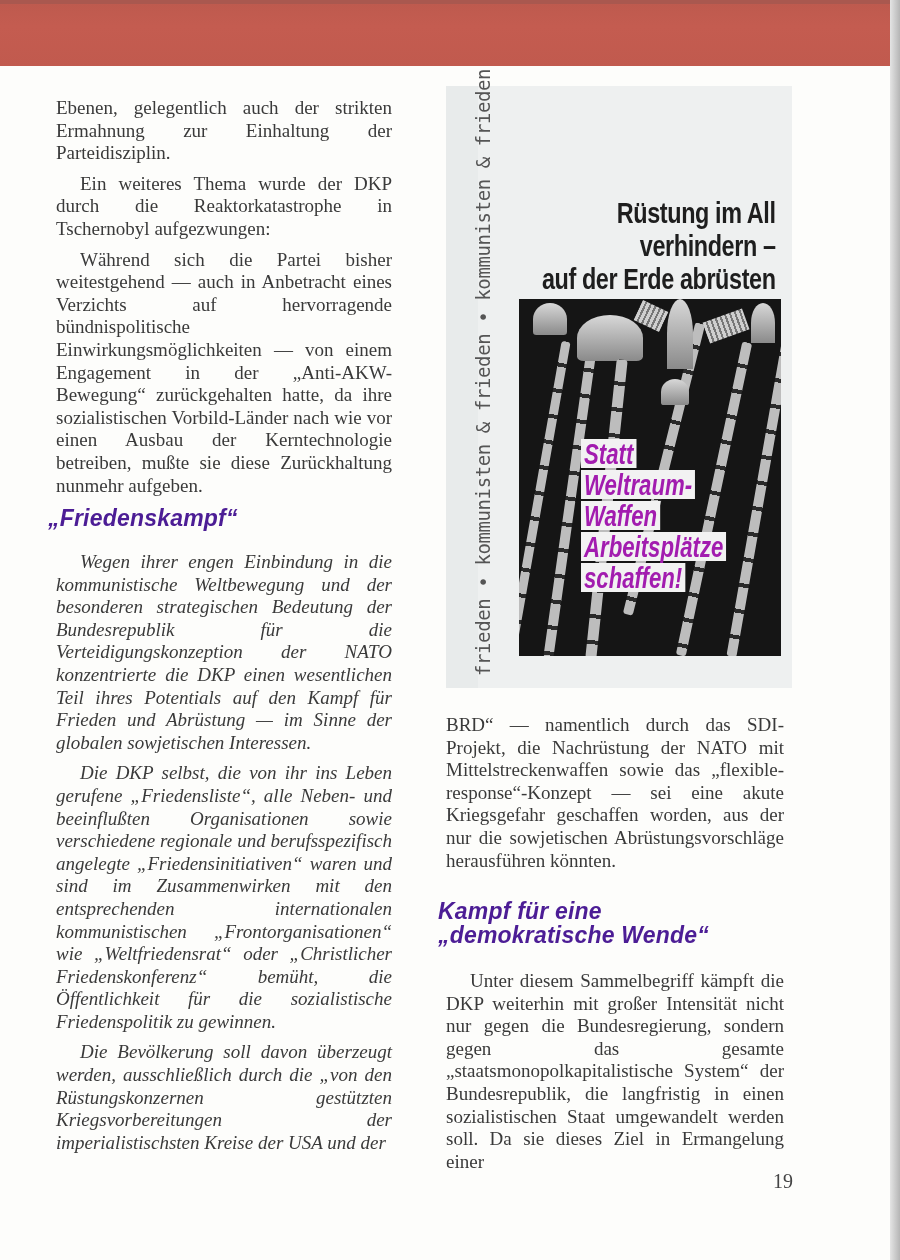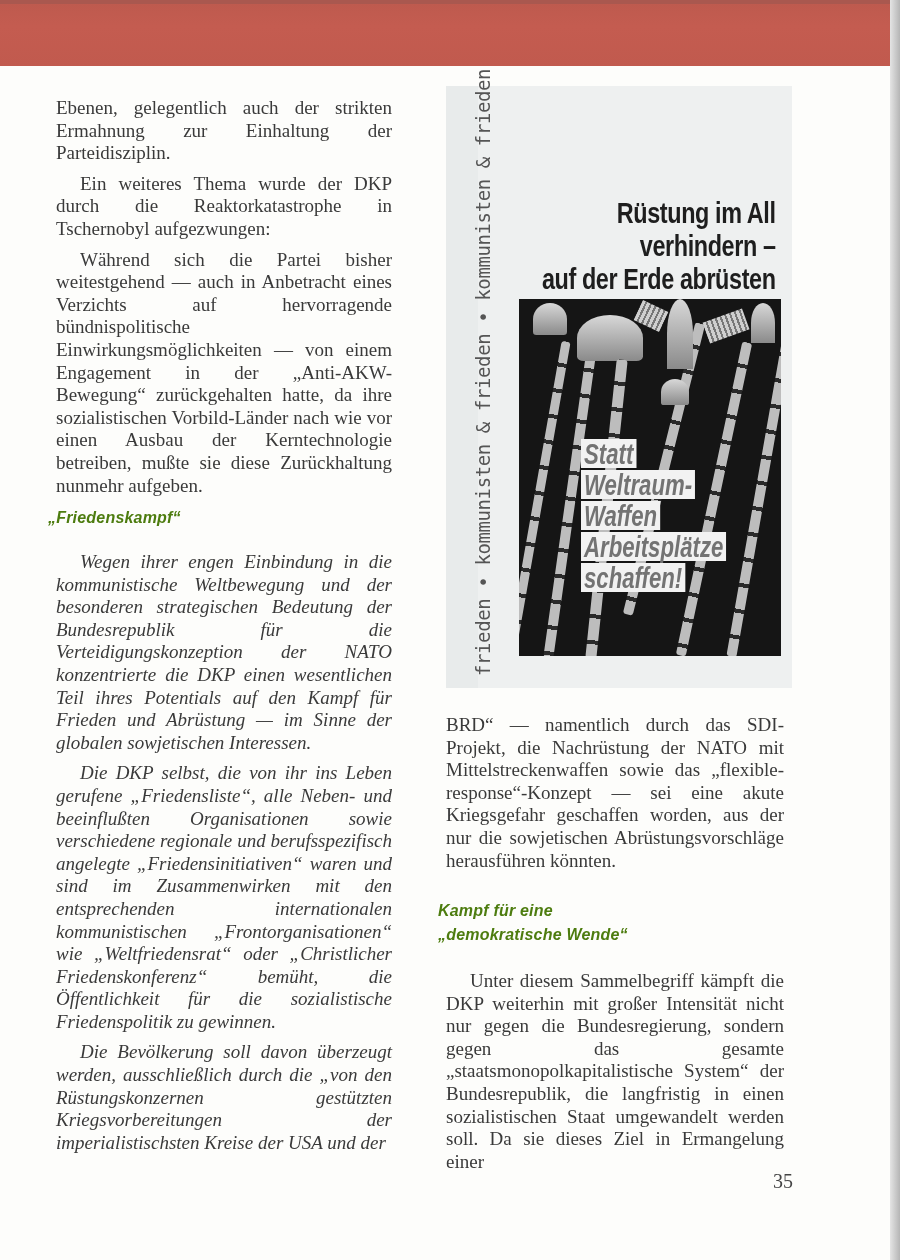--- a/index.html
+++ b/index.html
@@ -13,41 +13,41 @@
 
   .col { position: absolute; font-size: 19px; line-height: 22.6px; text-align: justify; hyphens: none; }
   .col-left { left: 48px; top: 89px; width: 352px; }
   .col-right { left: 438px; top: 706px; width: 354px; }
 
   .col p { margin: 8px; }
   .col p.indent { text-indent: 24px; }
   .col p + p { margin-top: 4px; }
 
   .heading { font-family: "Liberation Sans", "DejaVu Sans", sans-serif; font-weight: bold; font-style: italic;
-    font-size: 16px; line-height: 24px; color: #4d7c0f; letter-spacing: 0.2px; }
+    font-size: 23px; line-height: 24px; color: #4c1d95; letter-spacing: 0.2px; }
   .heading-left { position: absolute; left: 48px; top: 506px; }
   .heading-right { position: absolute; left: 438px; top: 899px; }
 
   .page-number { position: absolute; left: 773px; top: 1170px; font-size: 20px; color: #444; }
 
   
   .figure { position: absolute; left: 446px; top: 86px; width: 346px; height: 602px; background: #eef0f0; }
   .vertical-strip { position: absolute; left: 0; top: 0; width: 32px; height: 602px; background: #e8ebeb; }
   .vertical-text { position: absolute; left: 26px; top: 590px; transform: rotate(-90deg); transform-origin: 0 0;
     white-space: nowrap; font-family: "DejaVu Sans Mono", "Liberation Mono", monospace; font-size: 19px; color: #555; letter-spacing: -0.4px; }
   .poster-title { position: absolute; right: 16px; top: 110px; text-align: right;
     font-family: "Liberation Sans", "DejaVu Sans", sans-serif; font-weight: bold; font-size: 30px; line-height: 33px;
     color: #1e1e1e; transform: scaleX(0.78); transform-origin: right top; letter-spacing: -0.5px; }
   .poster-title span { display: block; }
   .poster-image { position: absolute; left: 73px; top: 213px; width: 262px; height: 357px; background: #151515; overflow: hidden; }
   .rocket { position: absolute; background: repeating-linear-gradient(180deg, #bdbdbd 0 22px, #2a2a2a 22px 26px); border-radius: 3px; }
   .rocket-head { position: absolute; background: linear-gradient(180deg, #d8d8d8, #8a8a8a); border-radius: 50% 50% 10% 10%; }
   .panel { position: absolute; background: repeating-linear-gradient(90deg, #cfcfcf 0 3px, #777 3px 5px); }
   .slogan { position: absolute; left: 62px; top: 140px; font-family: "Liberation Sans", "DejaVu Sans", sans-serif;
-    font-weight: bold; font-style: italic; font-size: 30px; line-height: 29px; color: #737373; }
+    font-weight: bold; font-style: italic; font-size: 30px; line-height: 29px; color: #a21caf; }
   .slogan span { display: block; background: #f2f2f2; padding: 0 4px; width: max-content; transform: scaleX(0.74); transform-origin: left top; margin-bottom: 2px; }
   .dkp-logo { position: absolute; left: 72px; top: 305px; font-family: "Liberation Sans", "DejaVu Sans", sans-serif;
     font-weight: bold; font-size: 44px; color: #9a9a9a; letter-spacing: 1px; }
 </style>
 </head>
 <body>
 
 <div class="top-band"></div>
 <div class="right-edge"></div>
 
@@ -103,13 +103,13 @@
 
 <h2 class="heading heading-right">
   <span style="display:block">Kampf für eine</span>
   <span style="display:block">„demokratische Wende“</span>
 </h2>
 
 <div class="col col-right" style="top:962px;">
   <p class="indent">Unter diesem Sammelbegriff kämpft die DKP weiterhin mit großer Intensität nicht nur gegen die Bundesregierung, sondern gegen das gesamte „staatsmono­polkapitalistische System“ der Bundes­republik, die langfristig in einen sozial­istischen Staat umgewandelt werden soll. Da sie dieses Ziel in Ermangelung einer</p>
 </div>
 
-<div class="page-number">35</div>
+<div class="page-number">19</div>
 
 </body></html>

